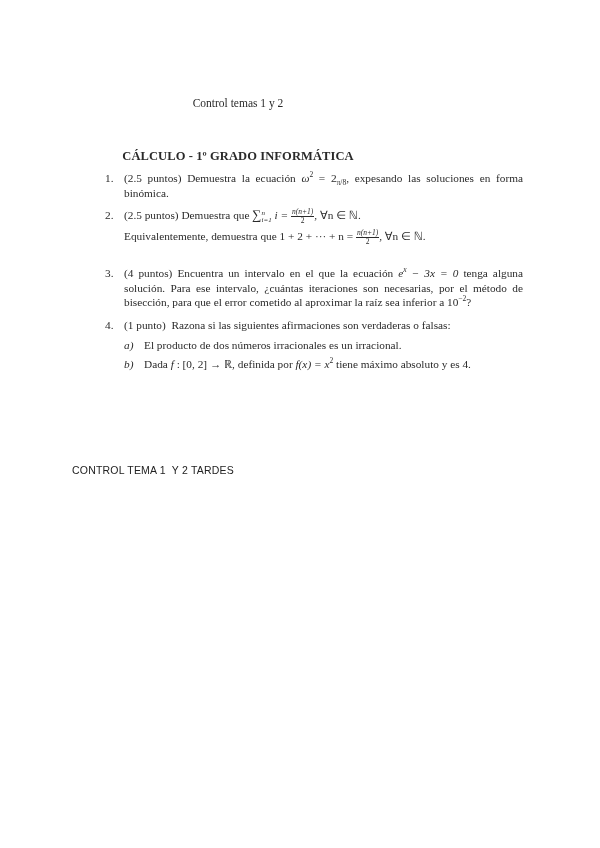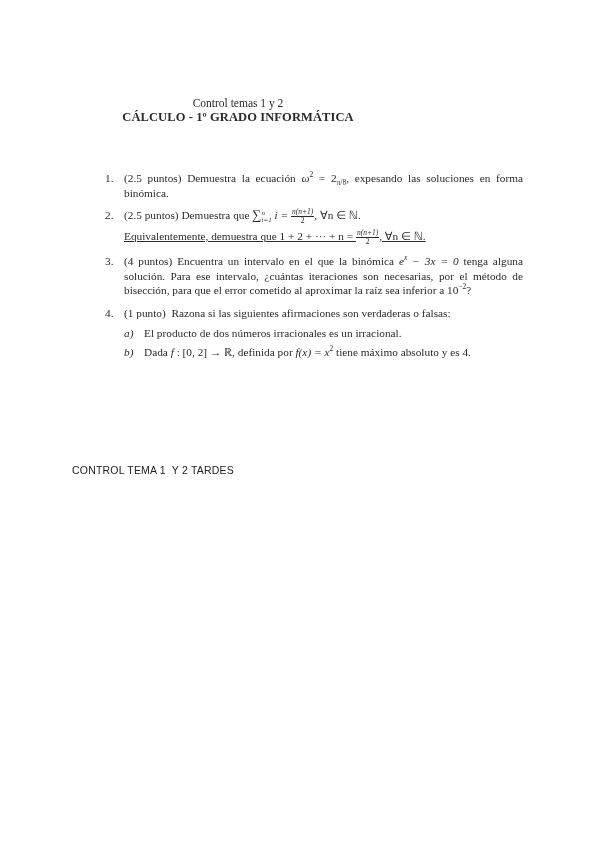--- a/index.html
+++ b/index.html
@@ -1,27 +1,27 @@
 <!DOCTYPE html>
 <html><head>
   <meta charset="utf-8">
   <style>
     html, body { margin: 0; padding: 0; background: #ffffff; }
     body { width: 600px; height: 848px; position: relative; overflow: hidden; color: #2a2a2a; }
     .header { position: absolute; left: 0; top: 97px; width: 476px; text-align: center; font-family: "Liberation Serif", serif; }
     .header .l1 { font-size: 11.5px; line-height: 13px; }
-    .header .l2 { font-size: 12.5px; font-weight: bold; line-height: 14px; letter-spacing: 0.1px; }
+    .header .l2 { font-size: 12.5px; font-weight: bold; line-height: 14px; letter-spacing: 0.1px; margin-top: 39px; }
     .header .l3 { font-size: 11.5px; line-height: 13px; }
     .questions { position: absolute; left: 105px; top: 171px; width: 418px; font-family: "Liberation Serif", serif; font-size: 11.3px; line-height: 14.5px; }
     .q { position: relative; padding-left: 19px; text-align: justify; }
     .q .num { position: absolute; left: 0; top: 0; }
     .q .pts { font-weight: normal; }
     .q1 { margin-bottom: 8px; }
     .q2 { margin-bottom: 4px; }
-    .q2b { padding-left: 19px; margin-bottom: 8px; text-decoration: underline; }
+    .q2b { padding-left: 19px; margin-bottom: 20px; }
     .q3 { margin-bottom: 8px; }
     .q4 { margin-bottom: 6px; }
     .sub { position: relative; padding-left: 39px; margin-bottom: 4px; }
     .sub .lbl { position: absolute; left: 19px; top: 0; font-style: italic; }
     .m { font-style: italic; }
     sup, sub { font-size: 7.5px; line-height: 0; }
     .frac { display: inline-block; vertical-align: middle; text-align: center; font-size: 7.5px; line-height: 8px; }
     .frac .top { display: block; border-bottom: 0.8px solid #2a2a2a; padding: 0 1px; }
     .frac .bot { display: block; }
     .sum { font-size: 13px; }
@@ -45,21 +45,21 @@
   <div class="q q2">
     <span class="num">2.</span>
     <span class="pts">(2.5 puntos)</span><span> Demuestra que </span><span class="sum">∑</span><span style="display:inline-block;vertical-align:middle;font-size:7px;line-height:7px;"><span style="display:block" class="m">n</span><span style="display:block" class="m">i=1</span></span><span class="m"> i = </span><span class="frac"><span class="top m">n(n+1)</span><span class="bot">2</span></span><span>, ∀n ∈ ℕ.</span>
   </div>
   <div class="q2b">
     <span>Equivalentemente, demuestra que 1 + 2 + ··· + n = </span><span class="frac"><span class="top m">n(n+1)</span><span class="bot">2</span></span><span>, ∀n ∈ ℕ.</span>
   </div>
 
   <div class="q q3">
     <span class="num">3.</span>
-    <span class="pts">(4 puntos)</span><span> Encuentra un intervalo en el que la binómica </span><span class="m">e</span><sup class="m">x</sup><span class="m"> − 3x = 0</span><span> tenga alguna solución. Para ese intervalo, ¿cuántas iteraciones son necesarias, por el método de bisección, para que el error cometido al aproximar la raíz sea inferior a 10</span><sup>−2</sup><span>?</span>
+    <span class="pts">(4 puntos)</span><span> Encuentra un intervalo en el que la ecuación </span><span class="m">e</span><sup class="m">x</sup><span class="m"> − 3x = 0</span><span> tenga alguna solución. Para ese intervalo, ¿cuántas iteraciones son necesarias, por el método de bisección, para que el error cometido al aproximar la raíz sea inferior a 10</span><sup>−2</sup><span>?</span>
   </div>
 
   <div class="q q4">
     <span class="num">4.</span>
     <span class="pts">(1 punto)</span><span style="white-space:pre">  Razona si las siguientes afirmaciones son verdaderas o falsas:</span>
   </div>
   <div class="sub">
     <span class="lbl">a)</span>
     <span>El producto de dos números irracionales es un irracional.</span>
   </div>

